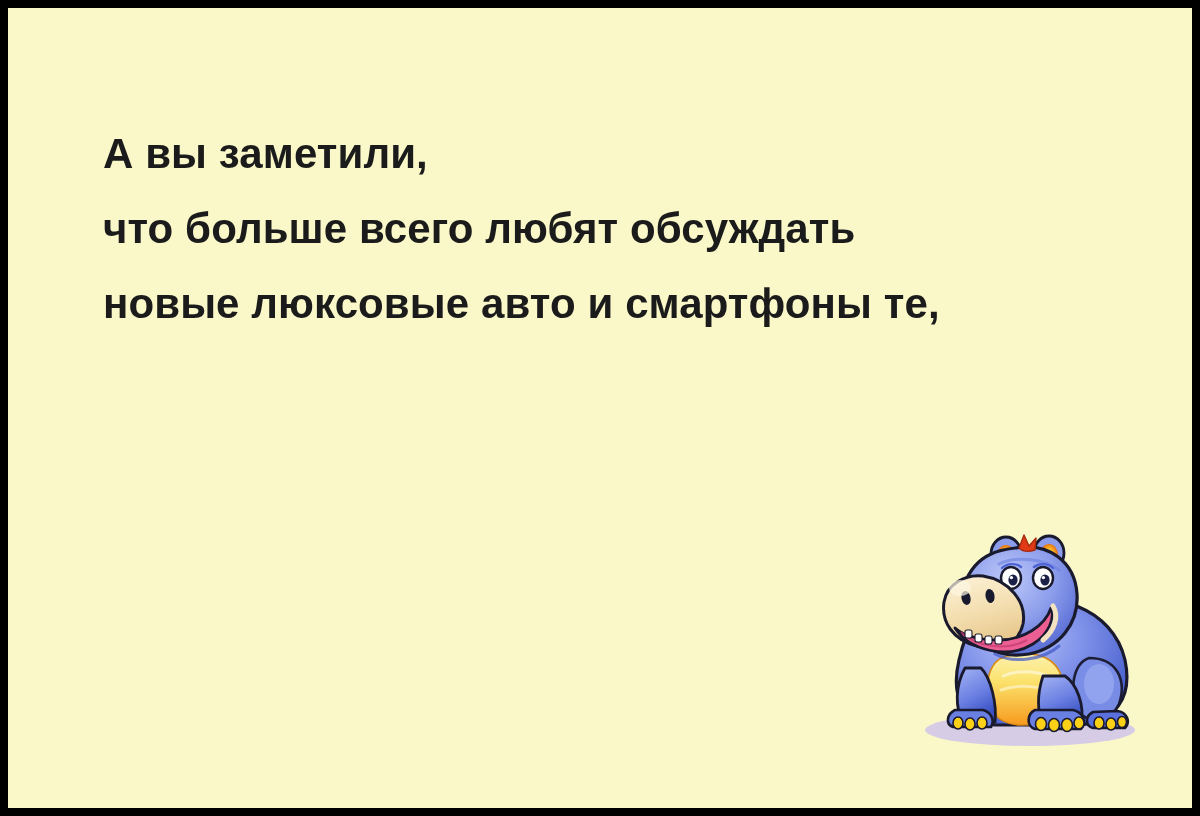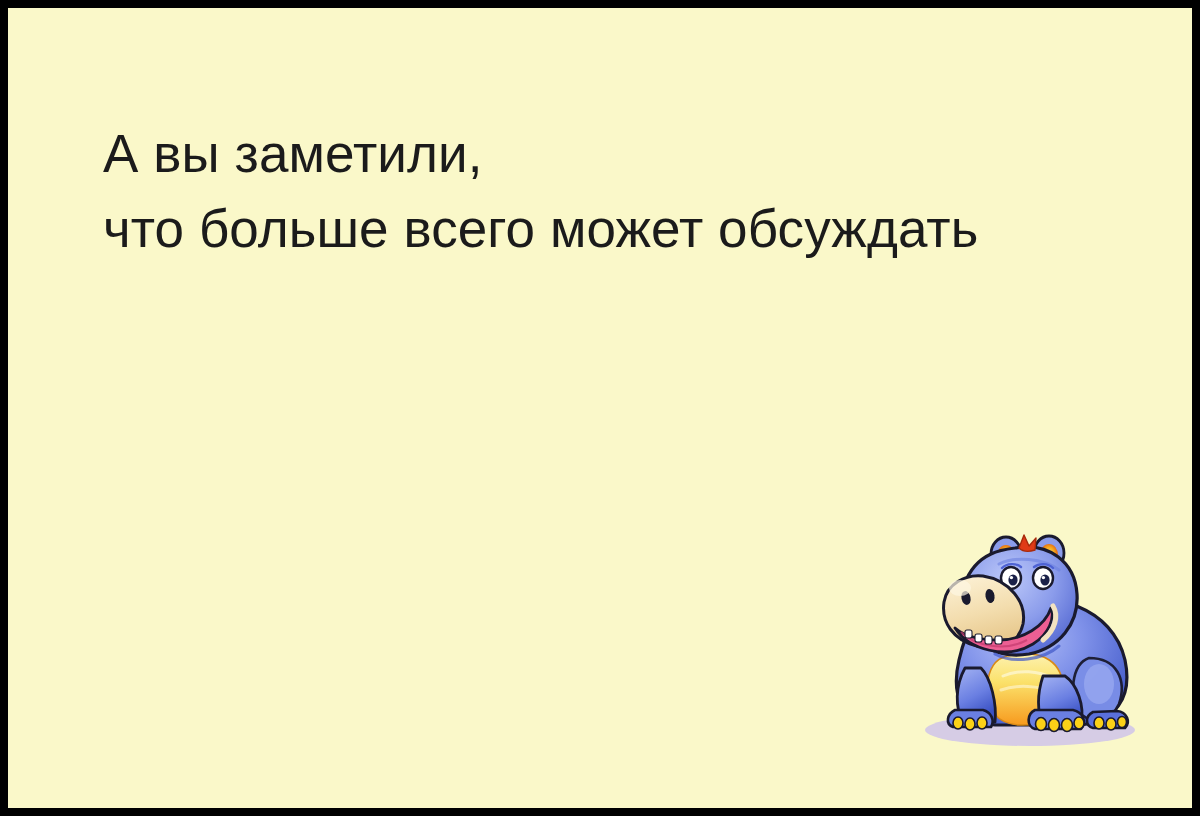--- a/index.html
+++ b/index.html
@@ -37,22 +37,22 @@
 
   
   .joke {
     position: absolute;
     left: 95px;
     top: 108px;
     width: 1010px;
   }
   .joke-line {
     font-family: "Liberation Sans", sans-serif;
-    font-size: 53px;
-    font-weight: 400;
+    font-size: 42px;
+    font-weight: 700;
     line-height: 75px;
     color: #1b1b1b;
     letter-spacing: 0.1px;
     white-space: nowrap;
   }
 
   
   .hippo-wrap {
     position: absolute;
     left: 895px;
@@ -67,21 +67,22 @@
   }
 </style>
 </head>
 <body>
 
 <div class="card">
   <div class="canvas">
 
     <div class="joke">
       <div class="joke-line">А вы заметили,</div>
-      <div class="joke-line">что больше всего может обсуждать</div>
+      <div class="joke-line">что больше всего любят обсуждать</div>
+      <div class="joke-line">новые люксовые авто и смартфоны те,</div>
     </div>
 
     <div class="hippo-wrap">
       <svg viewBox="0 0 250 250" xmlns="http://www.w3.org/2000/svg" aria-hidden="true">
         <defs>
           <radialGradient id="bodyGrad" cx="38%" cy="32%" r="78%">
             <stop offset="0%" stop-color="#b4c1f7"></stop>
             <stop offset="45%" stop-color="#8193ea"></stop>
             <stop offset="100%" stop-color="#3f57c8"></stop>
           </radialGradient>

